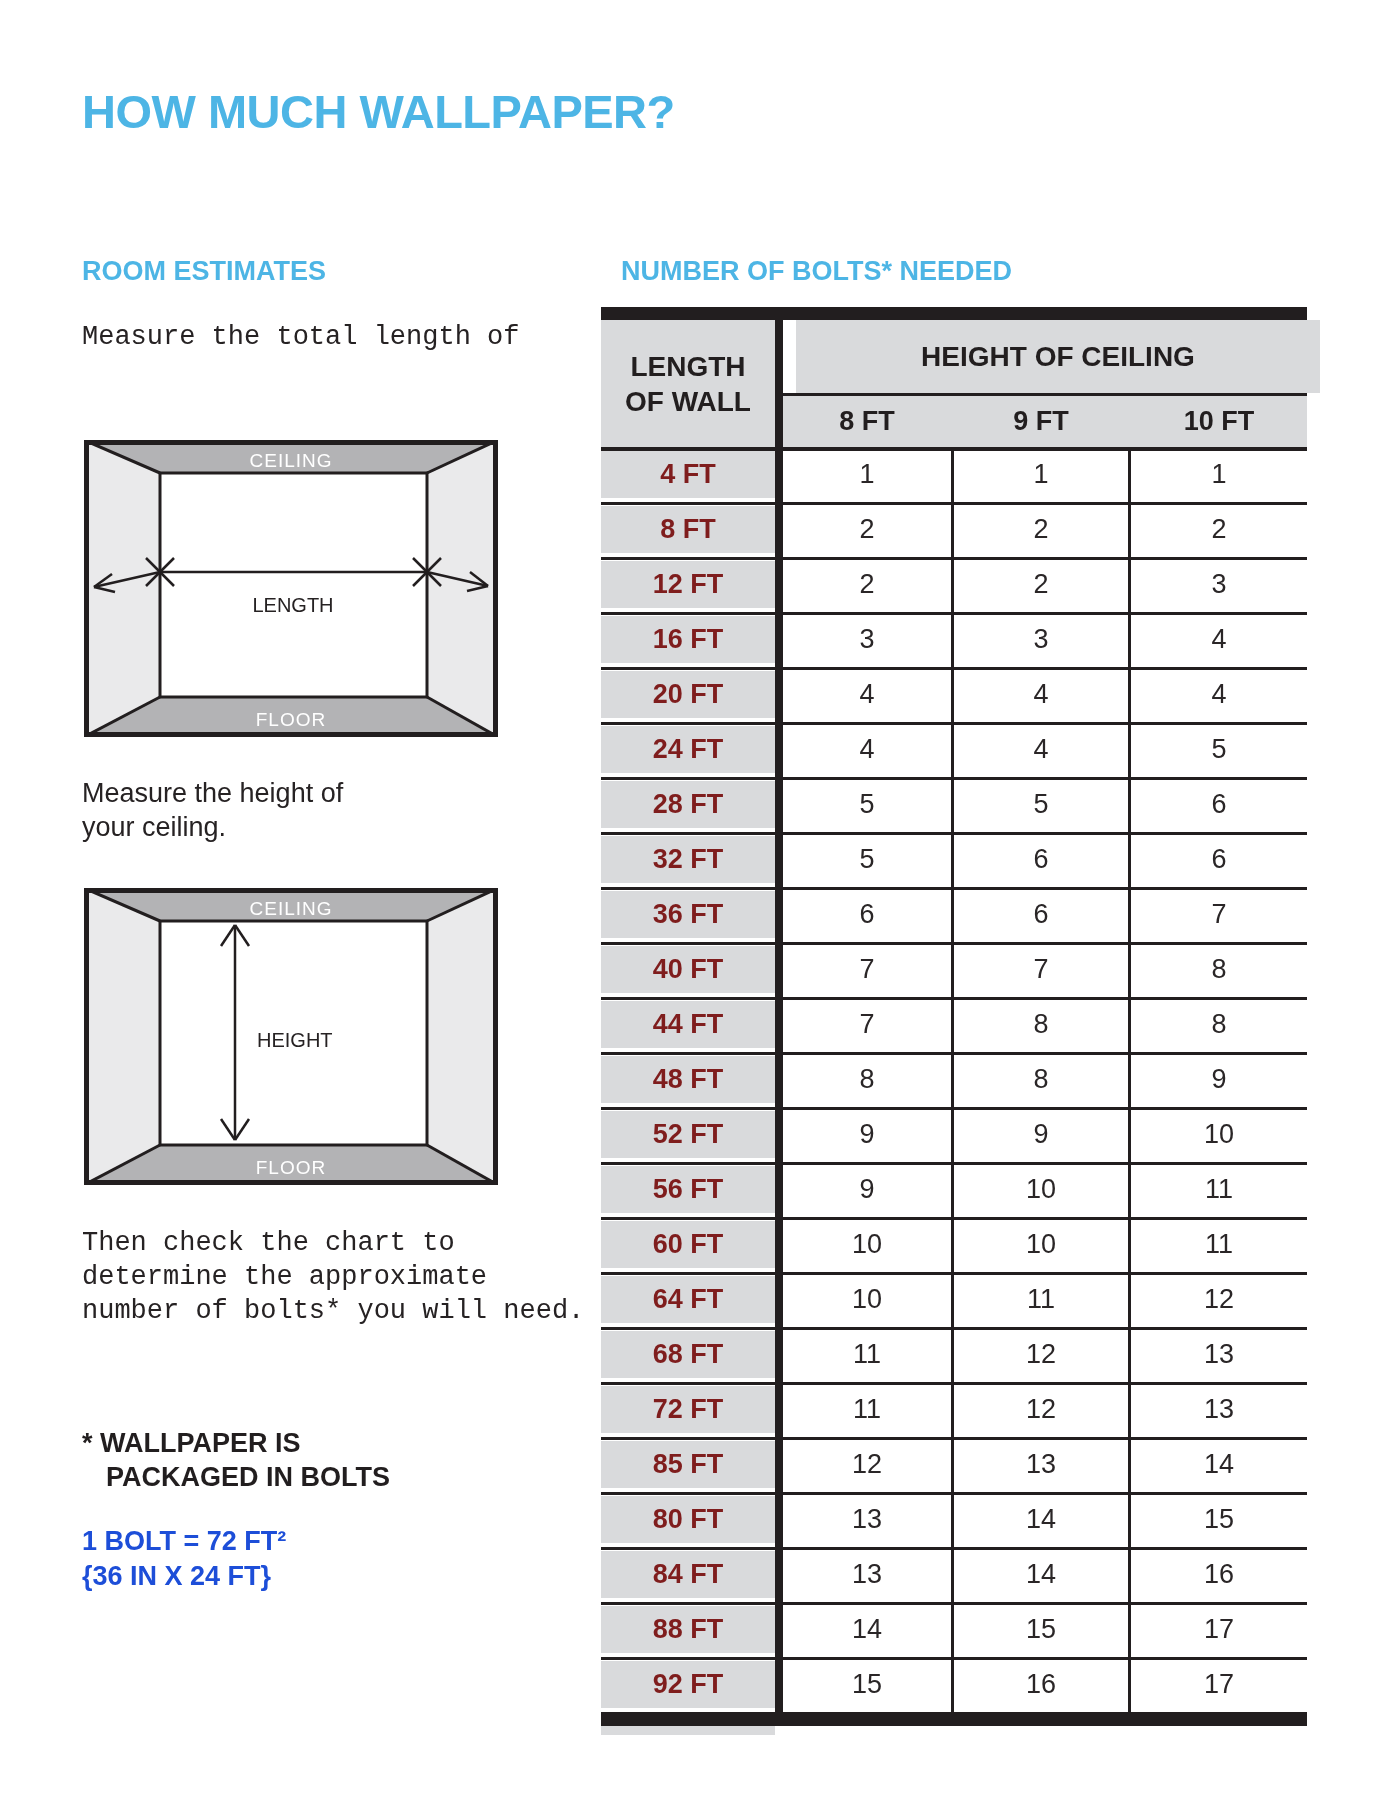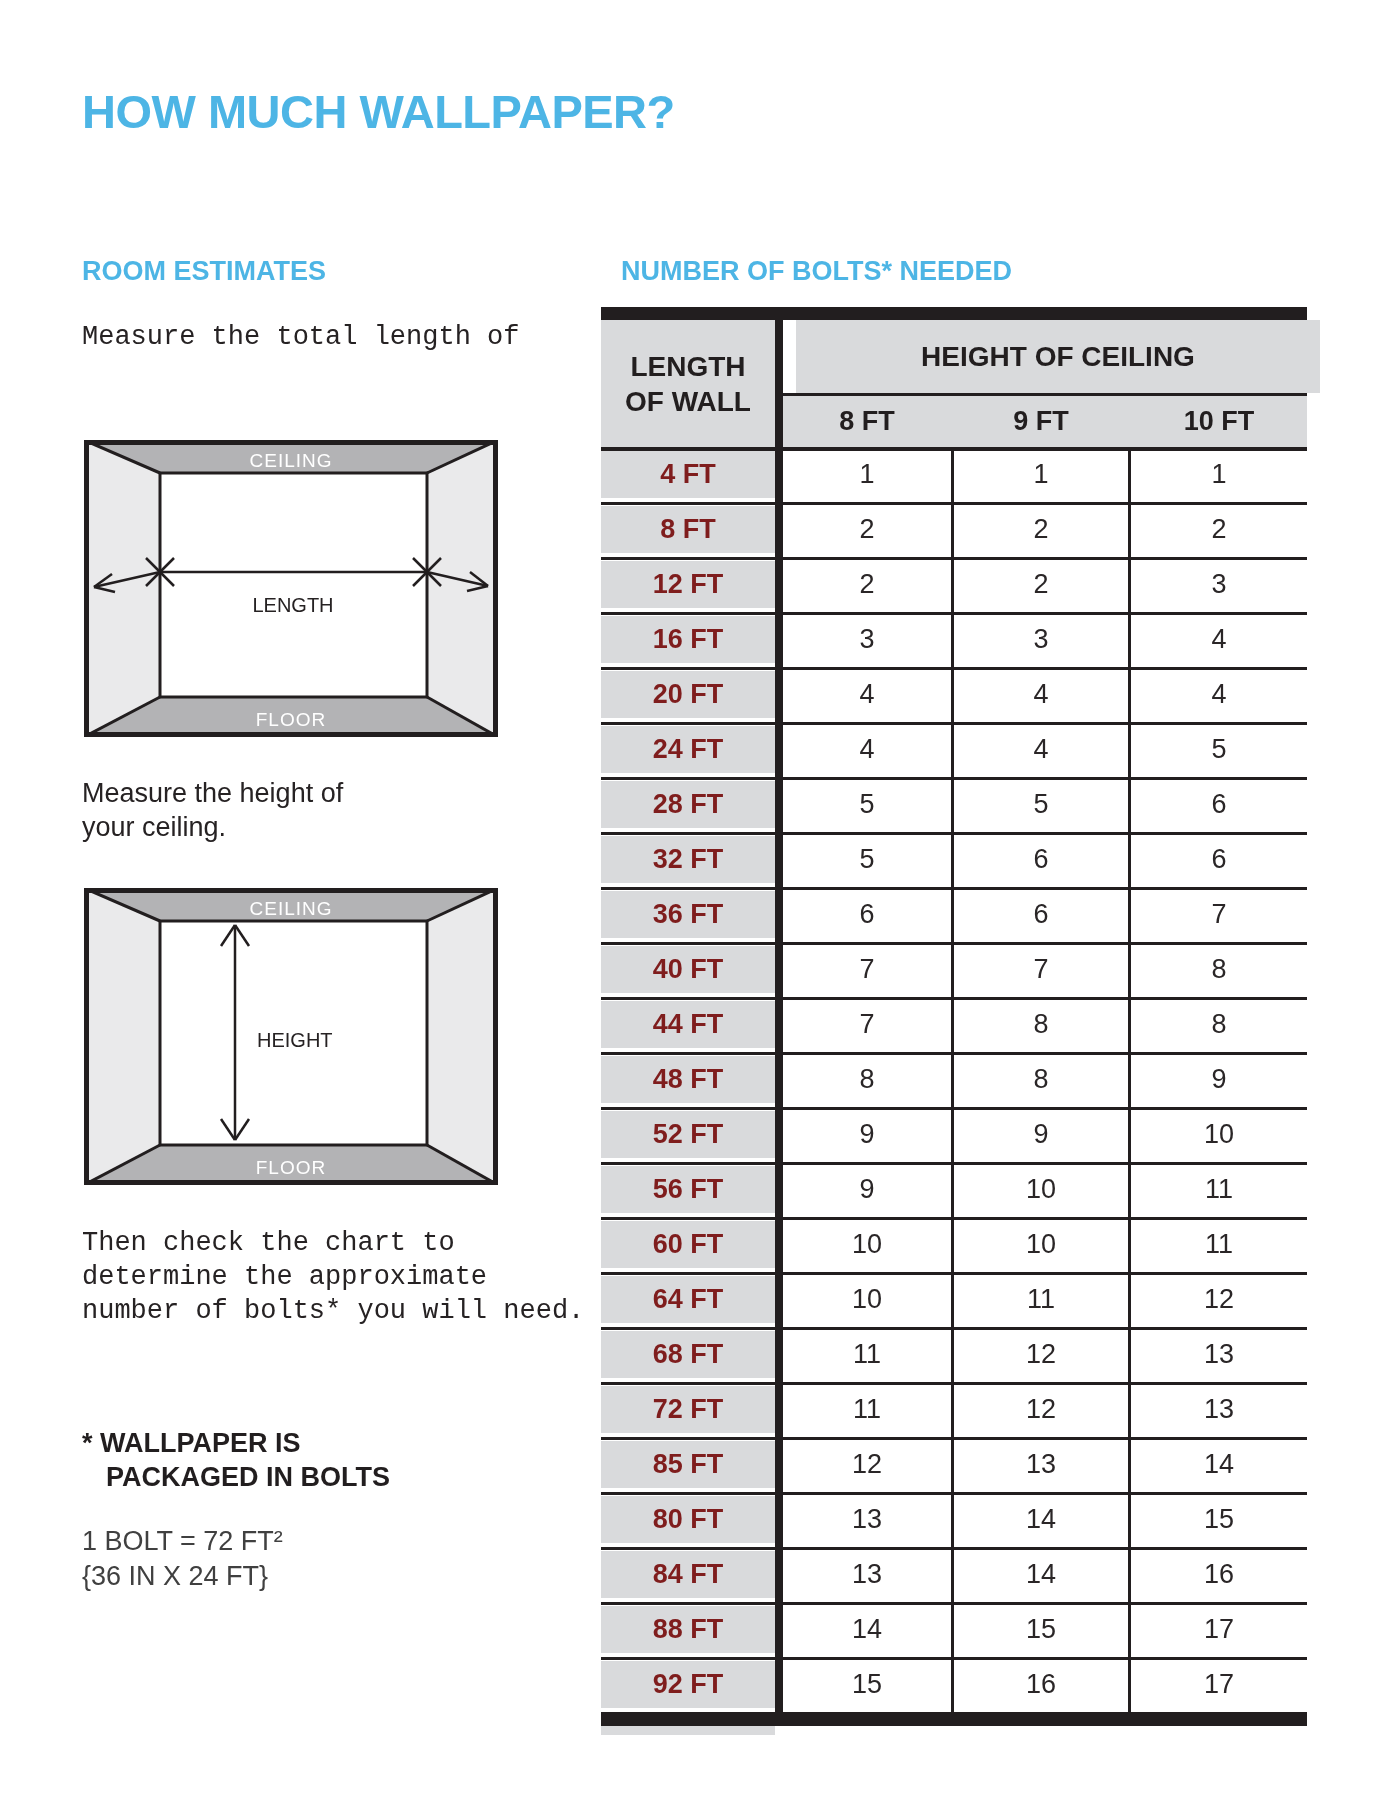--- a/index.html
+++ b/index.html
@@ -11,21 +11,21 @@
     position:absolute;left:82px;top:84px;font-size:47px;font-weight:bold;
     color:#4DB5E5;letter-spacing:-0.5px;white-space:nowrap;
   }
   .subhead{font-size:27px;font-weight:bold;color:#4DB5E5;white-space:nowrap;}
   .subhead-left{position:absolute;left:82px;top:256px;}
   .subhead-table{position:absolute;left:621px;top:256px;width:706px;}
   .para{position:absolute;left:82px;font-size:27px;line-height:34px;color:#262223;}
   .para-1{top:320px;font-family:Liberation Mono, monospace;} .para-2{top:776px;} .para-3{top:1226px;font-family:Liberation Mono, monospace;}
   .note{position:absolute;left:82px;top:1426px;font-size:27px;font-weight:bold;line-height:34px;color:#221E1F;}
   .note-indent{padding-left:24px;}
-  .boltnote{position:absolute;left:82px;top:1524px;font-size:27px;font-weight:normal;line-height:35px;color:#404040;}
+  .boltnote{position:absolute;left:82px;top:1524px;font-size:27px;font-weight:bold;line-height:35px;color:#1d4ed8;}
   svg.room{position:absolute;left:84px;width:414px;height:297px;}
   .diagram-1{top:440px;} .diagram-2{top:888px;}
 
   
   .tablewrap{position:absolute;left:601px;top:307px;width:706px;height:1432px;}
   .bar{position:absolute;background:#221E1F;}
   .topbar{left:0;top:0;width:706px;height:13px;}
   .botbar{left:0;top:1405px;width:706px;height:14px;}
   .vthick{left:174px;top:13px;width:8px;height:1392px;}
   .vthin{top:140px;width:3px;height:1265px;}

